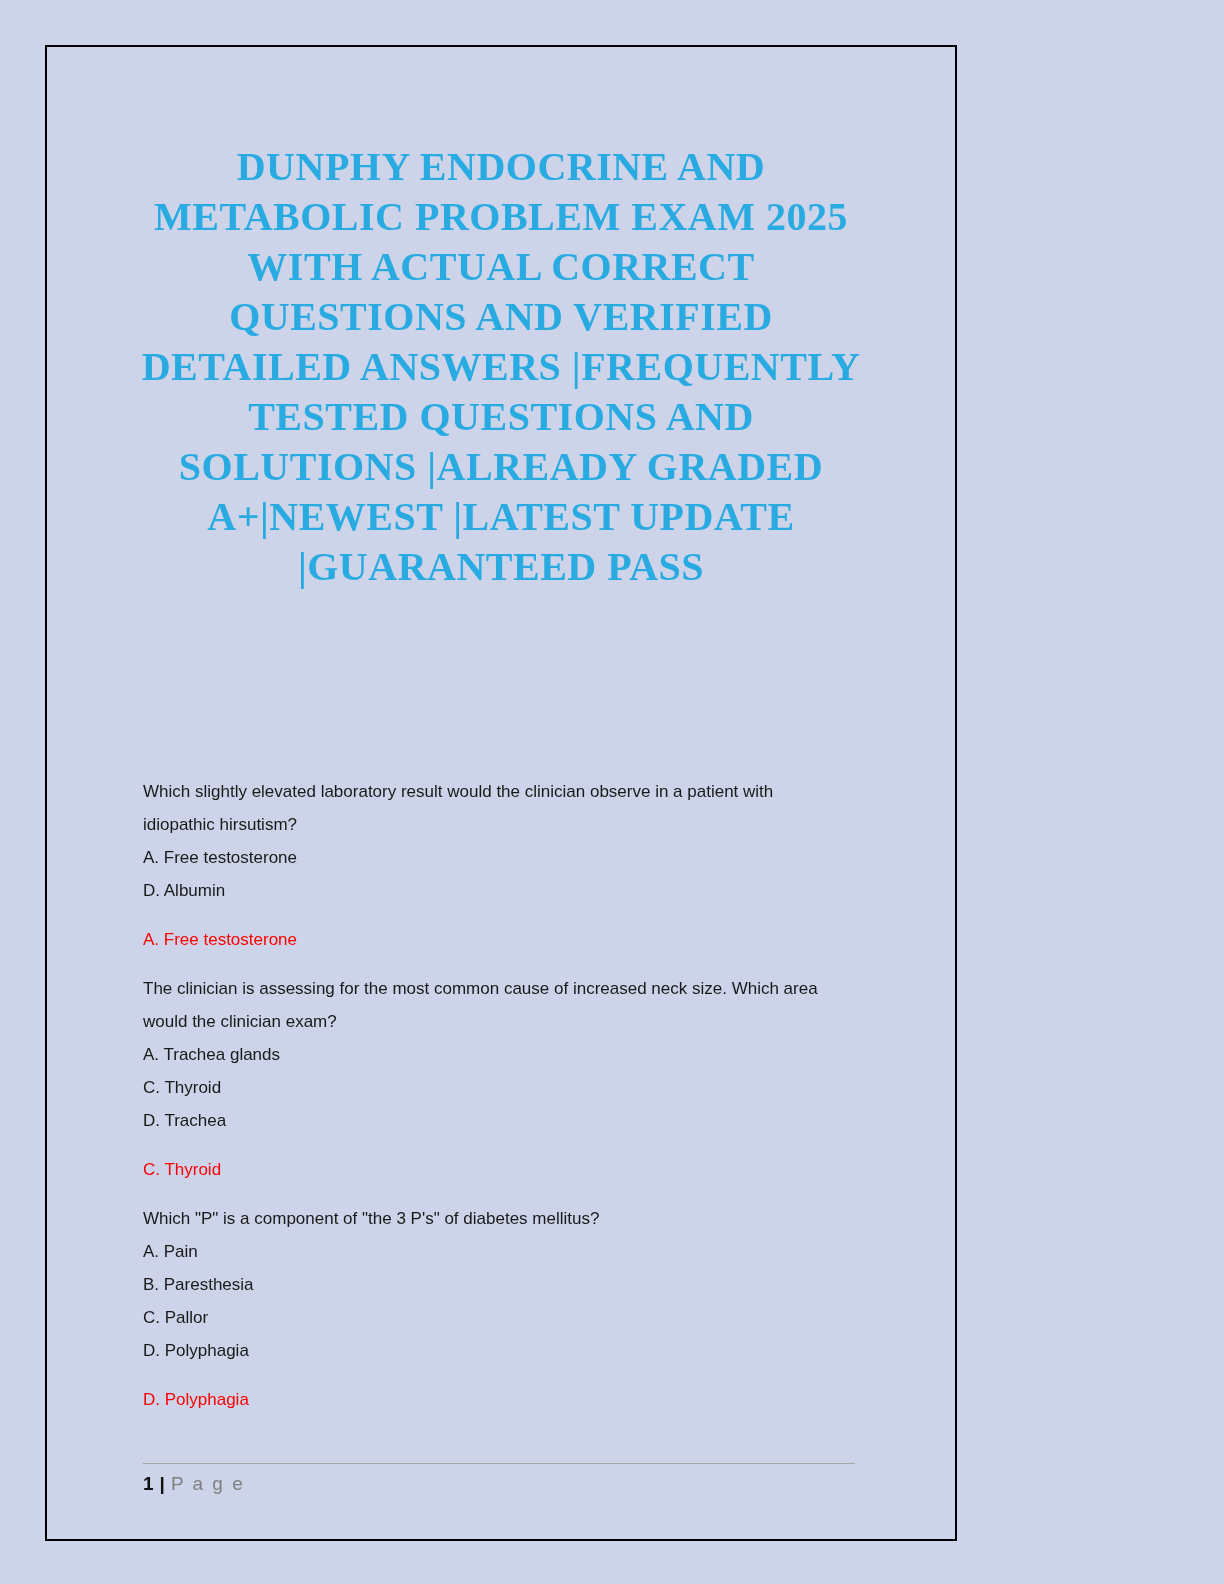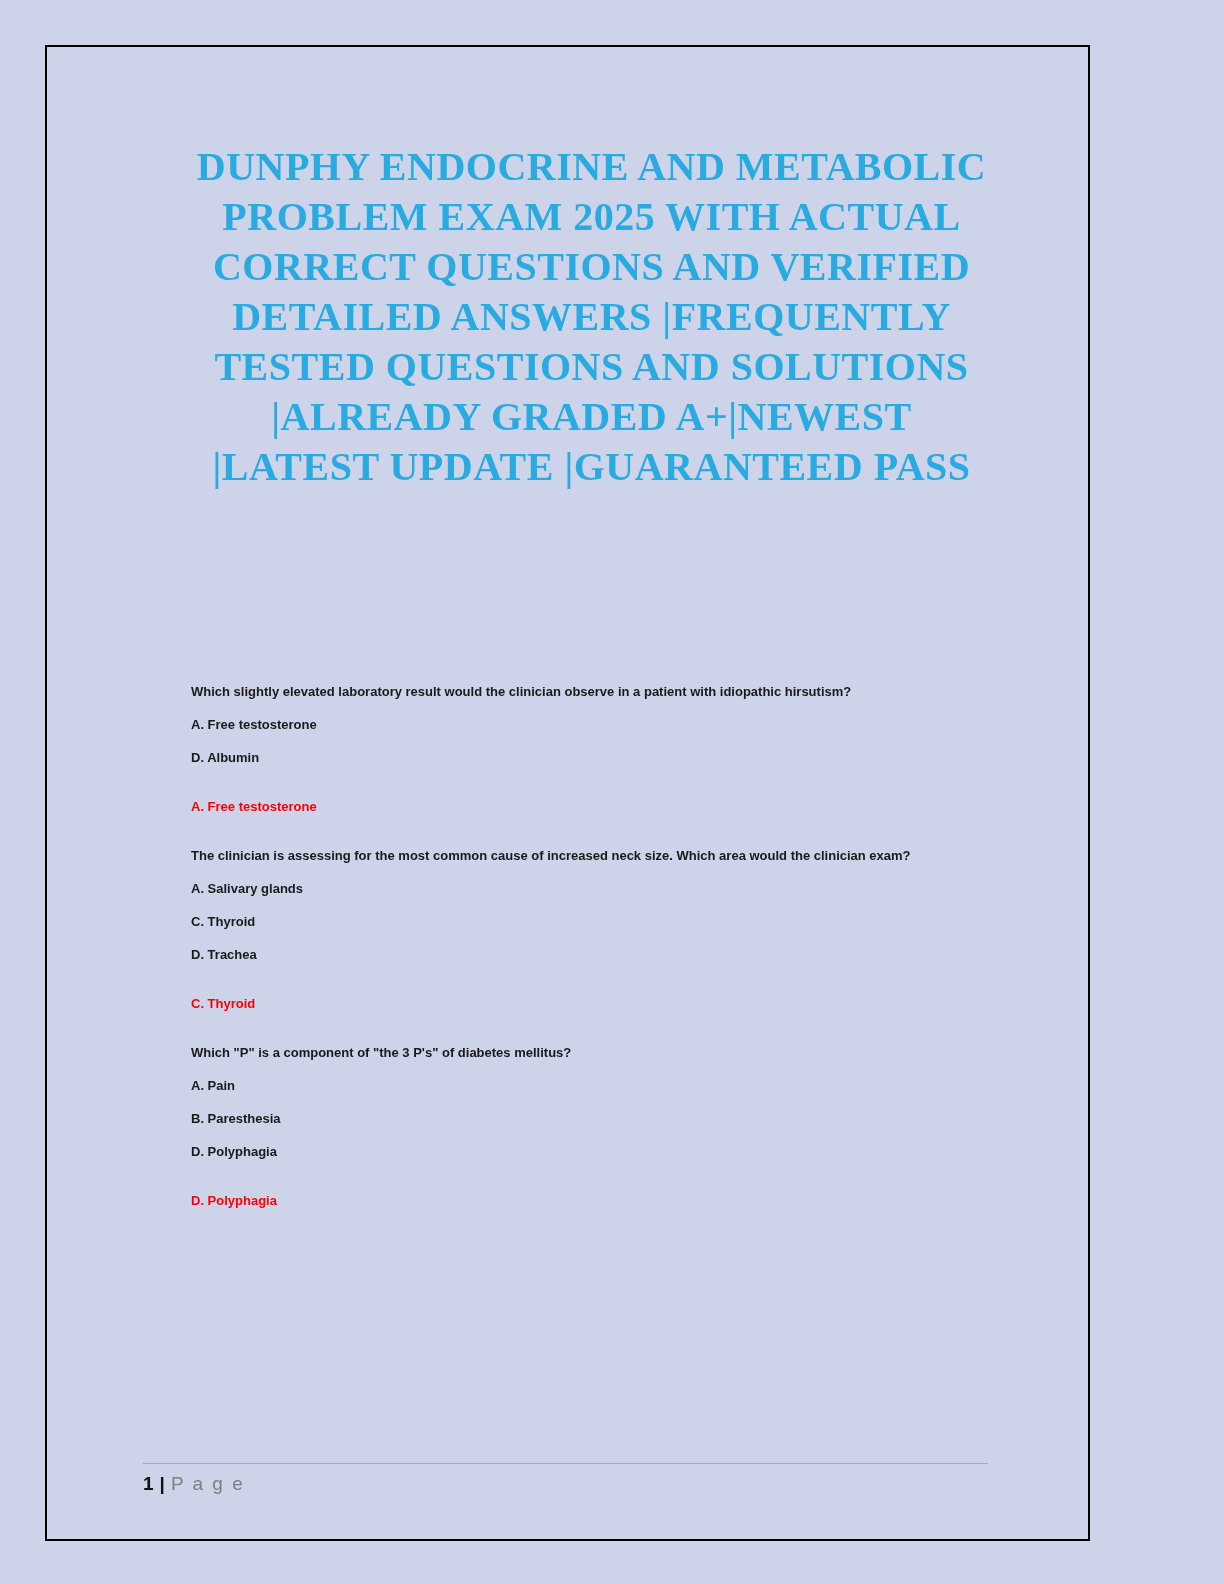--- a/index.html
+++ b/index.html
@@ -14,41 +14,39 @@
     width: 1224px;
     height: 1584px;
     background: var(--color-background);
     position: relative;
     font-family: "Liberation Sans", sans-serif;
   }
   .frame {
     position: absolute;
     left: 45px;
     top: 45px;
-    width: 1045px;
+    width: 912px;
     height: 1496px;
     border: 2px solid var(--color-border);
     background: var(--color-background);
-    padding-left: 48px;
   }
   .doc-title {
     margin: 95px 93px 0;
     text-align: center;
     font-family: "Liberation Serif", serif;
     font-weight: bold;
     font-size: 40px;
     line-height: 50px;
     color: var(--color-title);
     letter-spacing: 0.5px;
   }
   .content {
     margin: 183px 110px 0 96px;
-    font-size: 13px;
+    font-size: 17px;
     color: #1a1a1a;
-    font-weight: bold;
   }
   .q-text {
     margin: 0;
     line-height: 33px;
   }
   .option {
     margin: 0;
     line-height: 33px;
   }
   .answer {
@@ -82,30 +80,31 @@
 
     <section class="question-block">
       <p class="q-text">Which slightly elevated laboratory result would the clinician observe in a patient with idiopathic hirsutism?</p>
       <p class="option">A. Free testosterone</p>
       <p class="option">D. Albumin</p>
       <p class="answer">A. Free testosterone</p>
     </section>
 
     <section class="question-block">
       <p class="q-text">The clinician is assessing for the most common cause of increased neck size. Which area would the clinician exam?</p>
-      <p class="option">A. Salivary glands</p>
+      <p class="option">A. Trachea glands</p>
       <p class="option">C. Thyroid</p>
       <p class="option">D. Trachea</p>
       <p class="answer">C. Thyroid</p>
     </section>
 
     <section class="question-block">
       <p class="q-text">Which "P" is a component of "the 3 P's" of diabetes mellitus?</p>
       <p class="option">A. Pain</p>
       <p class="option">B. Paresthesia</p>
+      <p class="option">C. Pallor</p>
       <p class="option">D. Polyphagia</p>
       <p class="answer">D. Polyphagia</p>
     </section>
 
   </div>
 
   <div class="footer">
     <span class="pg-num">1</span><span class="pg-sep">|</span><span class="pg-label">P a g e</span>
   </div>
 

